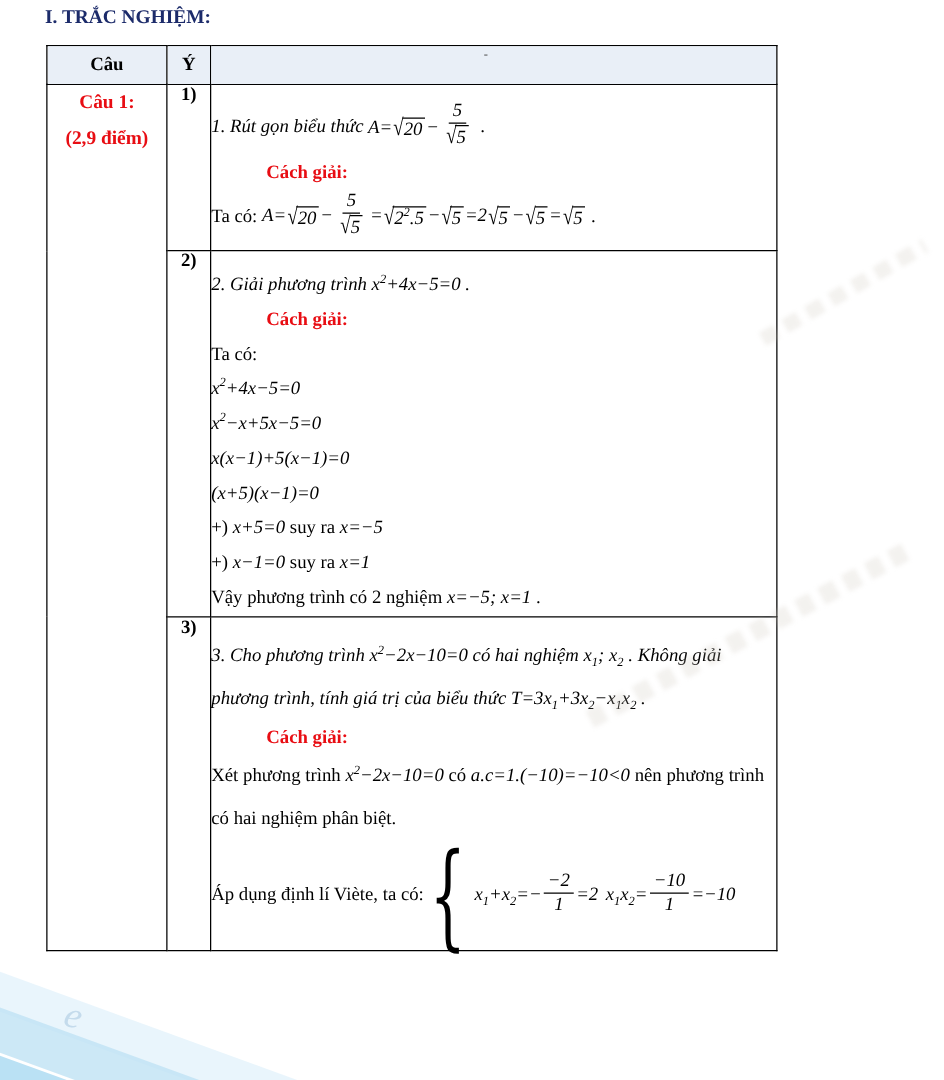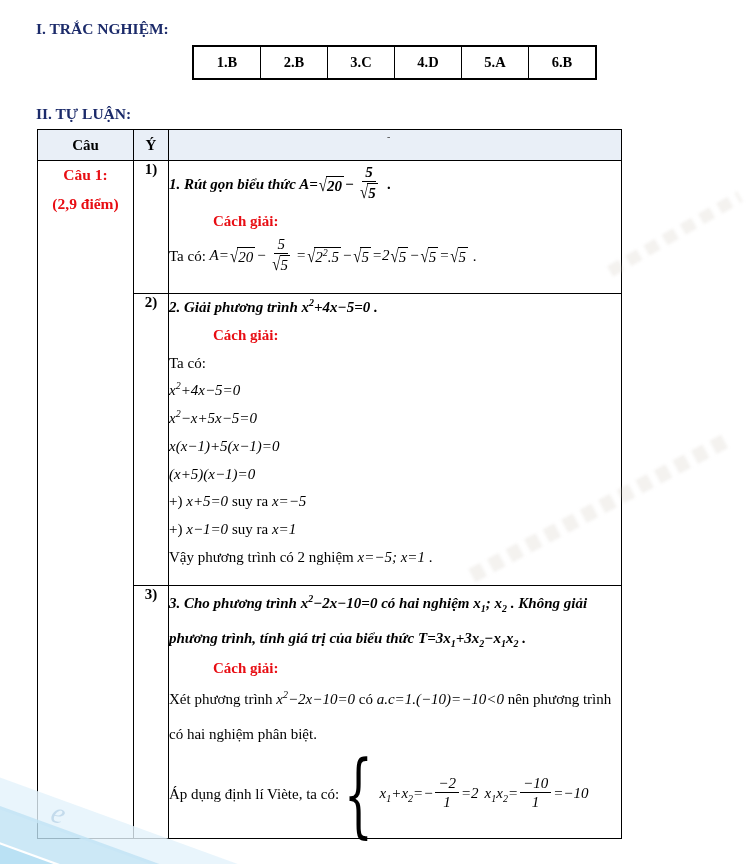--- a/index.html
+++ b/index.html
@@ -1,19 +1,19 @@
 <!DOCTYPE html>
 <html style="--navy: #1c2b6a; --red: #e80d13; --header-bg: #e9eff7; --border: #000000; --watermark-blue: #a9daf1;"><head>
 <meta charset="utf-8">
 <style>
   html,body{margin:0;padding:0;background:#fff;}
   .page{position:relative;width:755px;height:864px;background:#fff;overflow:hidden;
         font-family:"Liberation Serif",serif;color:#000;}
   .heading{color:var(--navy);font-weight:bold;font-size:15.5px;margin:0 0 0 36px;}
-  .heading.h1{padding-top:20px;}
+  .heading.h1{padding-top:5px;}
   .heading.h2{margin-top:25px;}
 
   
   table.answers{border-collapse:collapse;table-layout:fixed;width:386px;margin:7px 0 0 192px;
                 border:2px solid #000;}
   table.answers td{border:1.5px solid #000;width:64px;height:29px;text-align:center;
                    font-weight:bold;font-size:14.5px;}
 
   
   table.sol{border-collapse:collapse;table-layout:fixed;width:585px;margin:6px 0 0 37px;
@@ -26,21 +26,21 @@
               font-size:15.5px;line-height:1.85;}
   td.y-cell{vertical-align:middle;text-align:center;font-weight:bold;font-size:15px;}
   td.content-cell{padding:5px 12px 4px 16px;}
   tr.r1{height:133px;} tr.r2{height:292px;} tr.r3{height:253px;}
 
   .line{font-size:15px;}
   .p1 .line{margin:4px 0;line-height:1.55;}
   .p2 .line{margin:0;line-height:1.85;}
   .p3 .line{margin:0;line-height:2.3;}
   .p3 .line.red{line-height:1.8;}
-  .line.title{font-weight:bold;font-style:italic;}
+  .line.title{font-weight:normal;font-style:italic;margin-top:14px;}
   .line.red{color:var(--red);font-weight:bold;margin-left:44px;}
   .math{font-style:italic;white-space:nowrap;}
   .math sup{font-size:10px;line-height:0;}
   .math sub{font-size:10px;line-height:0;vertical-align:-4px;}
 
   .frac{display:inline-flex;flex-direction:column;align-items:center;vertical-align:middle;
         margin:0 2px;transform:translateY(-2px);}
   .frac .fn{border-bottom:1.3px solid #000;padding:0 3px;line-height:1.2;}
   .frac .fd{padding:0 3px;line-height:1.2;}
   .sqrt{display:inline-flex;align-items:flex-start;margin:0 1px;}
@@ -69,32 +69,23 @@
 </style>
 </head>
 <body>
 
 <div class="page">
 
   <div class="heading h1">I. TRẮC NGHIỆM:</div>
 
   <table class="answers">
     <tbody>
-        <tr>
-          <td>1.B</td>
-          <td>2.B</td>
-          <td>3.C</td>
-          <td>4.D</td>
-          <td>5.A</td>
-          <td>6.B</td>
-        </tr>
       </tbody>
   </table>
 
-  <div class="heading h2">II. TỰ LUẬN:</div>
 
   <table class="sol">
     <colgroup>
         <col style="width:96px">
         <col style="width:35px">
         <col>
       </colgroup>
     <tbody>
       <tr class="sol-head">
         <td>Câu</td>

